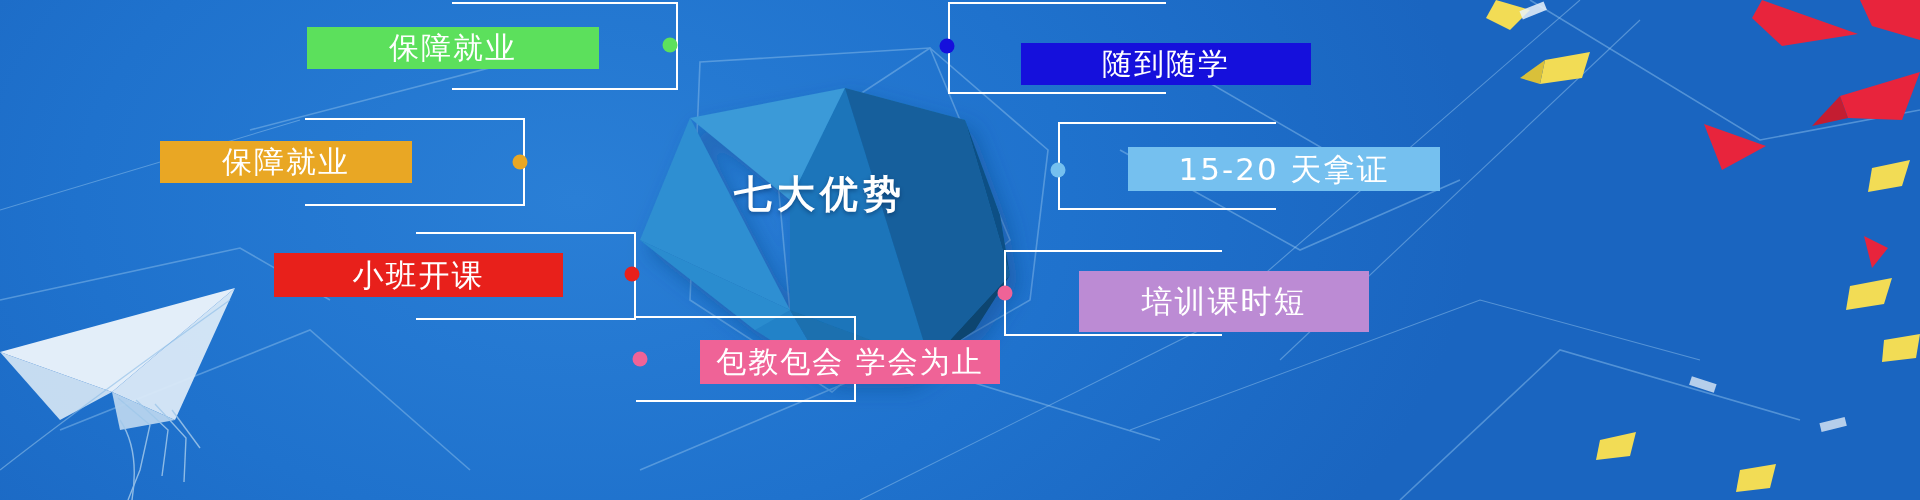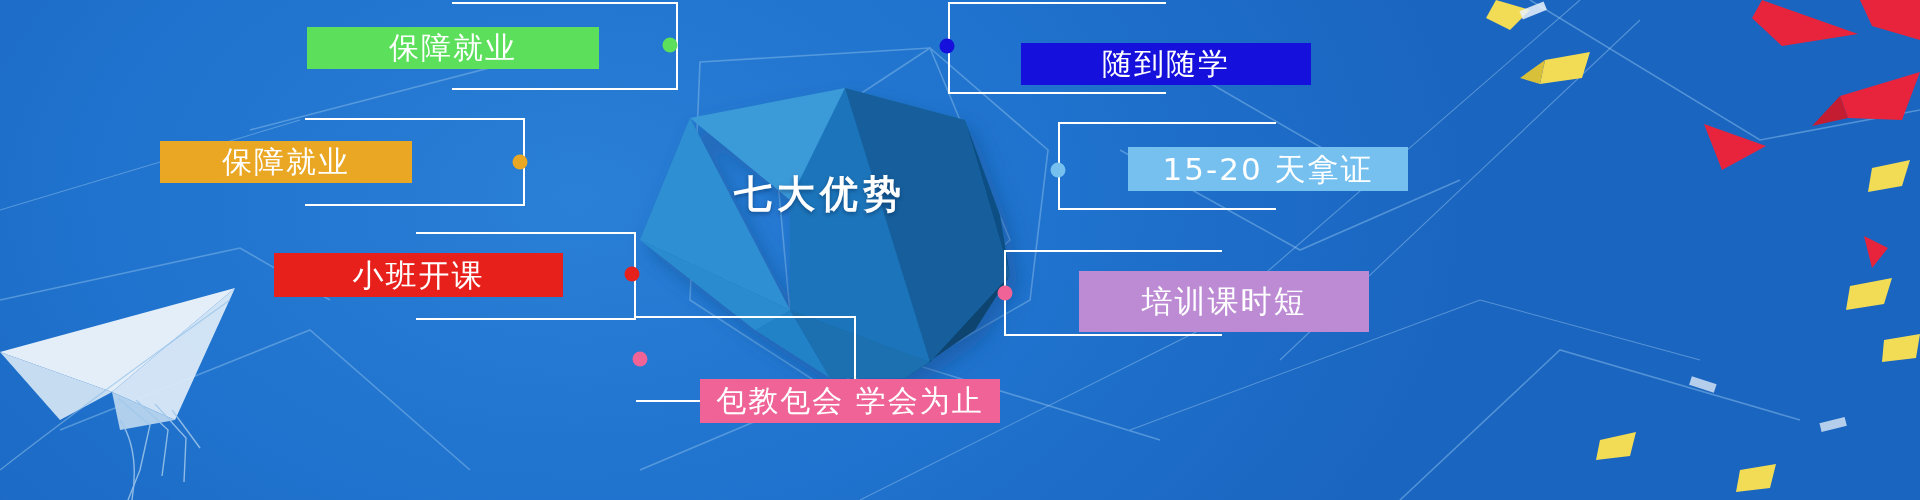--- a/index.html
+++ b/index.html
@@ -28,21 +28,21 @@
 
   
   .chip{
     position:absolute;display:flex;align-items:center;justify-content:center;
     color:#ffffff;white-space:nowrap;box-sizing:border-box;
     font-weight:400;letter-spacing:2px;line-height:1;
   }
   .chip.c-green {background:#5ce05c;}
   .chip.c-orange{background:#e9a724;}
   .chip.c-red   {background:#e8201b;text-align:right;}
-  .chip.c-pink  {background:#ef6397;margin-top:39px;}
+  .chip.c-pink  {background:#ef6397;}
   .chip.c-blue  {background:#1510dc;}
   .chip.c-ltblue{background:#75c0ef;}
   .chip.c-purple{background:#bc8bd4;}
 
   
   #center-title{
     position:absolute;left:560px;top:165px;width:520px;
     text-align:center;color:#ffffff;z-index:6;
     text-shadow:0 2px 4px rgba(0,30,70,.45);
   }
@@ -129,21 +129,21 @@
   </div>
 
   <div class="chip c-pink" style="left:700px;top:340px;width:300px;height:44px;font-size:30px;">
     <span>包教包会 学会为止</span>
   </div>
 
   <div class="chip c-blue" style="left:1021px;top:43px;width:290px;height:42px;font-size:30px;">
     <span>随到随学</span>
   </div>
 
-  <div class="chip c-ltblue" style="left:1128px;top:147px;width:280px;height:44px;font-size:31px;">
+  <div class="chip c-ltblue" style="left:1128px;top:147px;width:312px;height:44px;font-size:31px;">
     <span>15-20 天拿证</span>
   </div>
 
   <div class="chip c-purple" style="left:1079px;top:271px;width:290px;height:61px;font-size:31px;">
     <span>培训课时短</span>
   </div>
 
   <svg class="layer" width="1920" height="500" viewBox="0 0 1920 500">
     <g opacity="0.95">
       <polygon points="0,352 235,288 112,392" fill="#eef5fc"></polygon>

